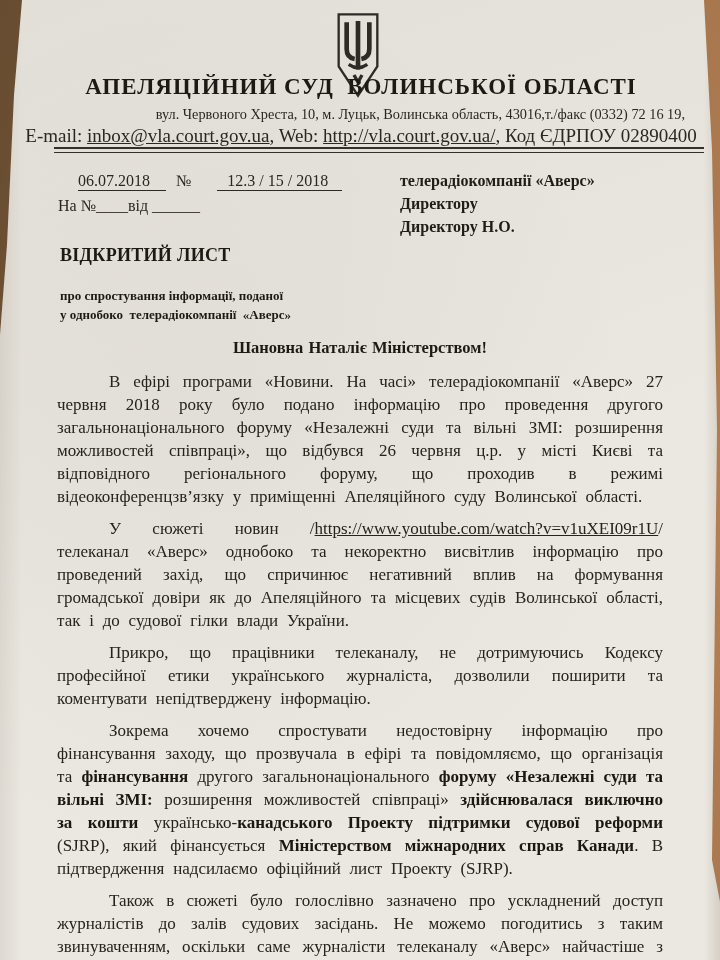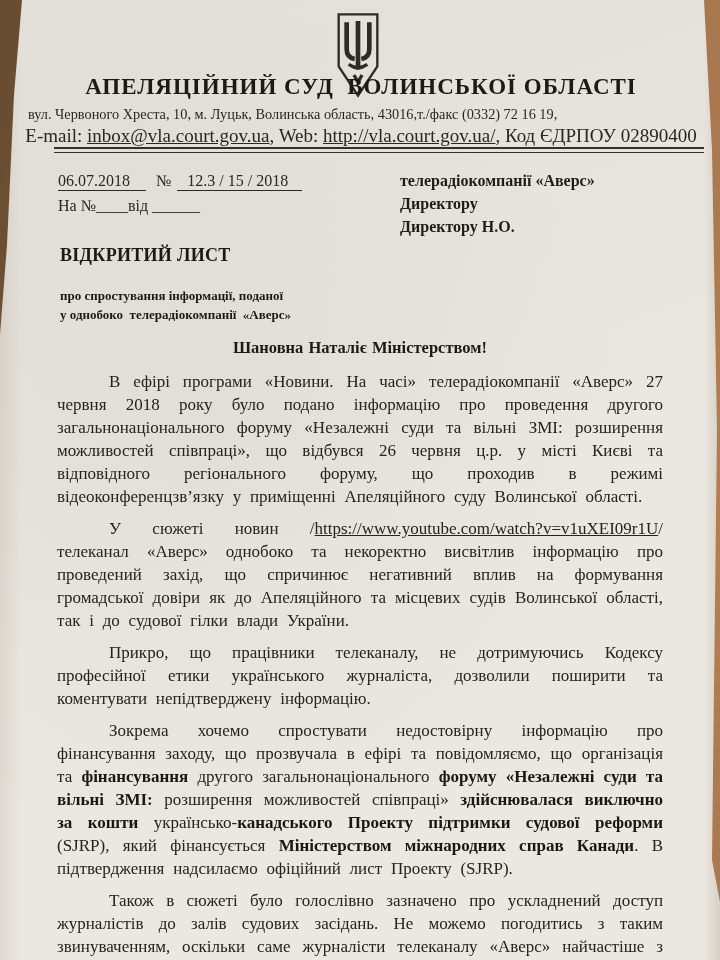--- a/index.html
+++ b/index.html
@@ -21,26 +21,26 @@
       linear-gradient(270deg,rgba(101,79,55,.16) 0px,rgba(101,79,55,0) 16px),
       linear-gradient(160deg,rgba(60,50,35,.05) 0%,rgba(255,255,255,0) 55%),
       radial-gradient(ellipse at 30% 45%,rgba(60,50,40,.04),rgba(0,0,0,0) 60%);
     color:#26231e;
     font-family:Liberation Serif, serif;
   }
   .abs{position:absolute;}
   .coat{left:319px;top:11px;width:78px;height:88px;}
   .title{top:74px;left:20px;width:682px;text-align:center;font-weight:bold;
          font-size:23px;letter-spacing:1px;white-space:pre-wrap;color:#1d1a15;}
-  .addr{top:106px;left:28px;width:682px;text-align:left;font-size:14.3px;color:#2a2721;}
+  .addr{top:106px;left:3px;width:682px;text-align:right;font-size:14.3px;color:#2a2721;}
   .contacts{top:125px;left:20px;width:682px;text-align:center;font-size:19px;color:#2a2721;}
   .rule{top:147px;left:54px;width:650px;height:3px;
         border-top:2.5px solid #33302a;border-bottom:1.5px solid #33302a;}
   .ref{top:168px;left:58px;font-size:16px;line-height:25px;color:#2a2721;}
-  .blank{border-bottom:1.4px solid #2c2a25;}
+  .blank{border-bottom:1.4px solid #2c2a25;margin-left:20px;}
   .blank.date{padding-right:16px;padding-bottom:1px;}
   .blank.num{padding:0 14px 1px 10px;}
   .refno{margin-left:10px;margin-right:6px;}
   .addressee{top:169px;left:400px;font-weight:bold;font-size:16px;line-height:23px;color:#201d18;}
   .subject{top:245px;left:60px;font-weight:bold;color:#1d1a15;}
   .subject .t{font-size:18px;letter-spacing:.3px;margin-bottom:20px;}
   .subject .s{font-size:13px;line-height:19px;white-space:pre-wrap;}
   .bodytext{top:336px;left:57px;width:606px;font-size:17px;line-height:23px;
             text-align:justify;word-spacing:4.5px;color:#26231e;}
   .bodytext p{margin:0 0 9px;text-indent:52px;}

